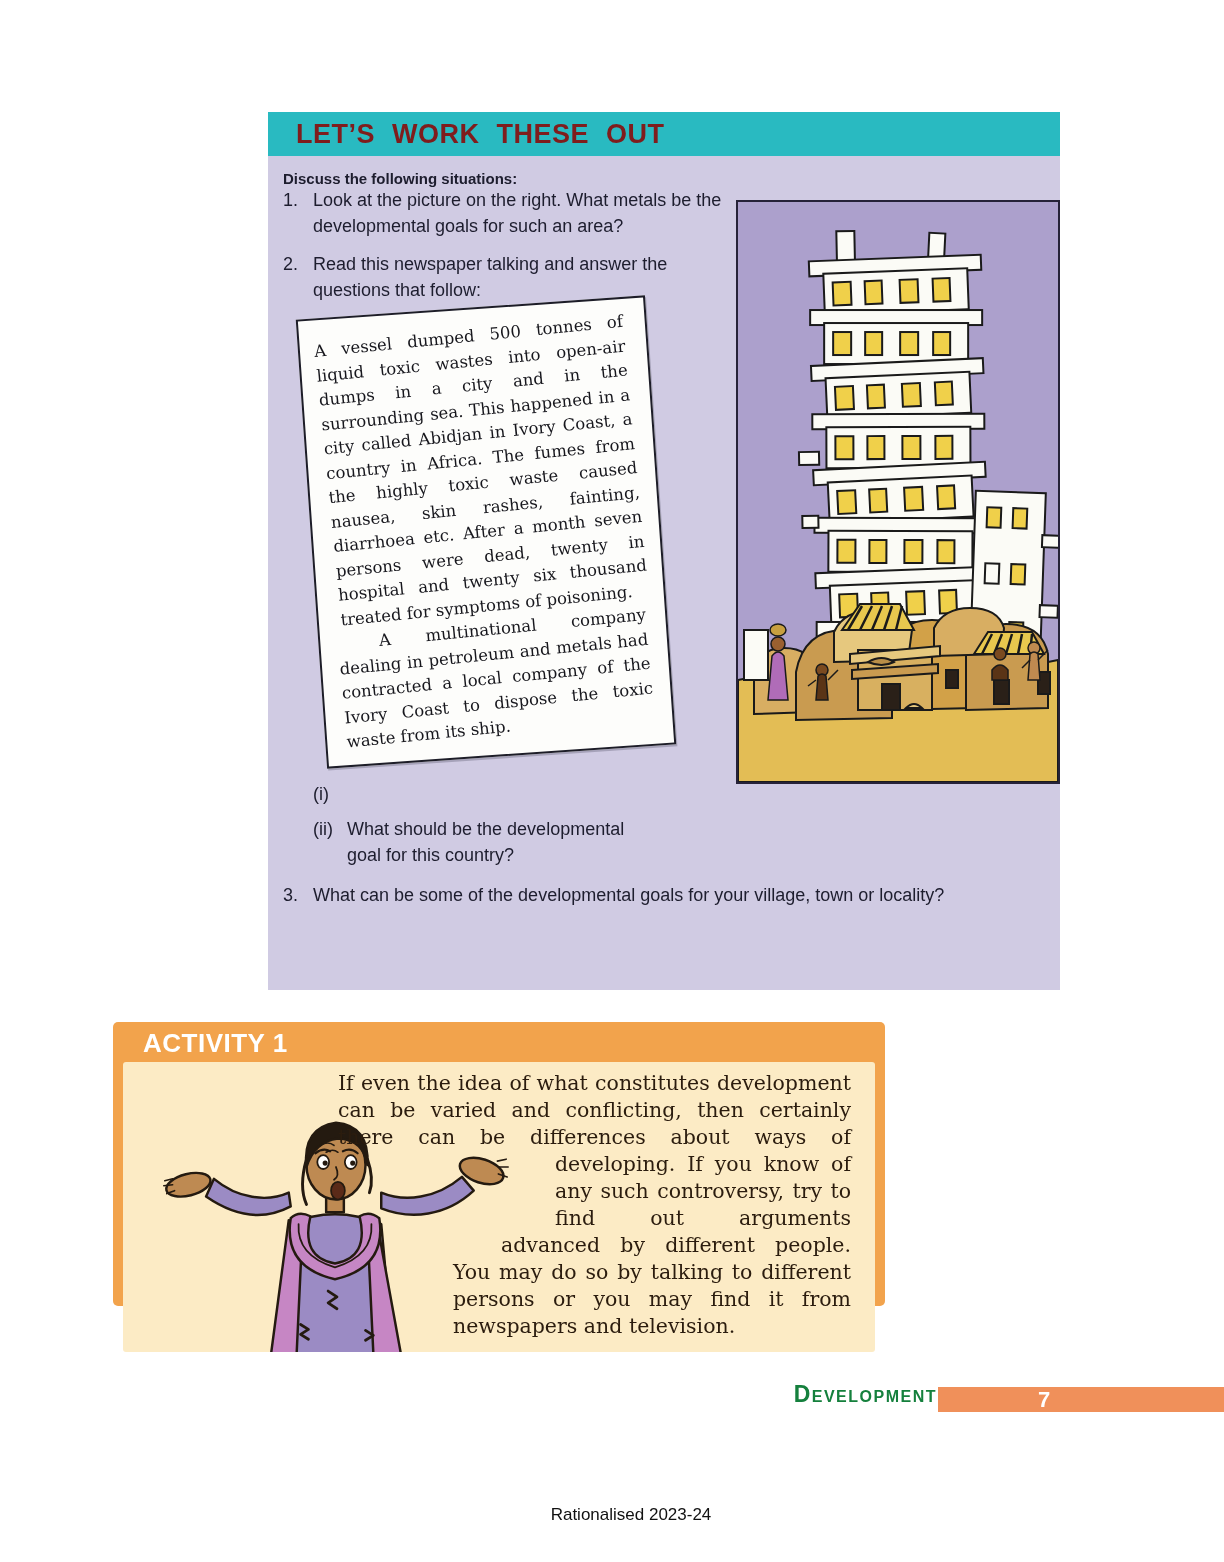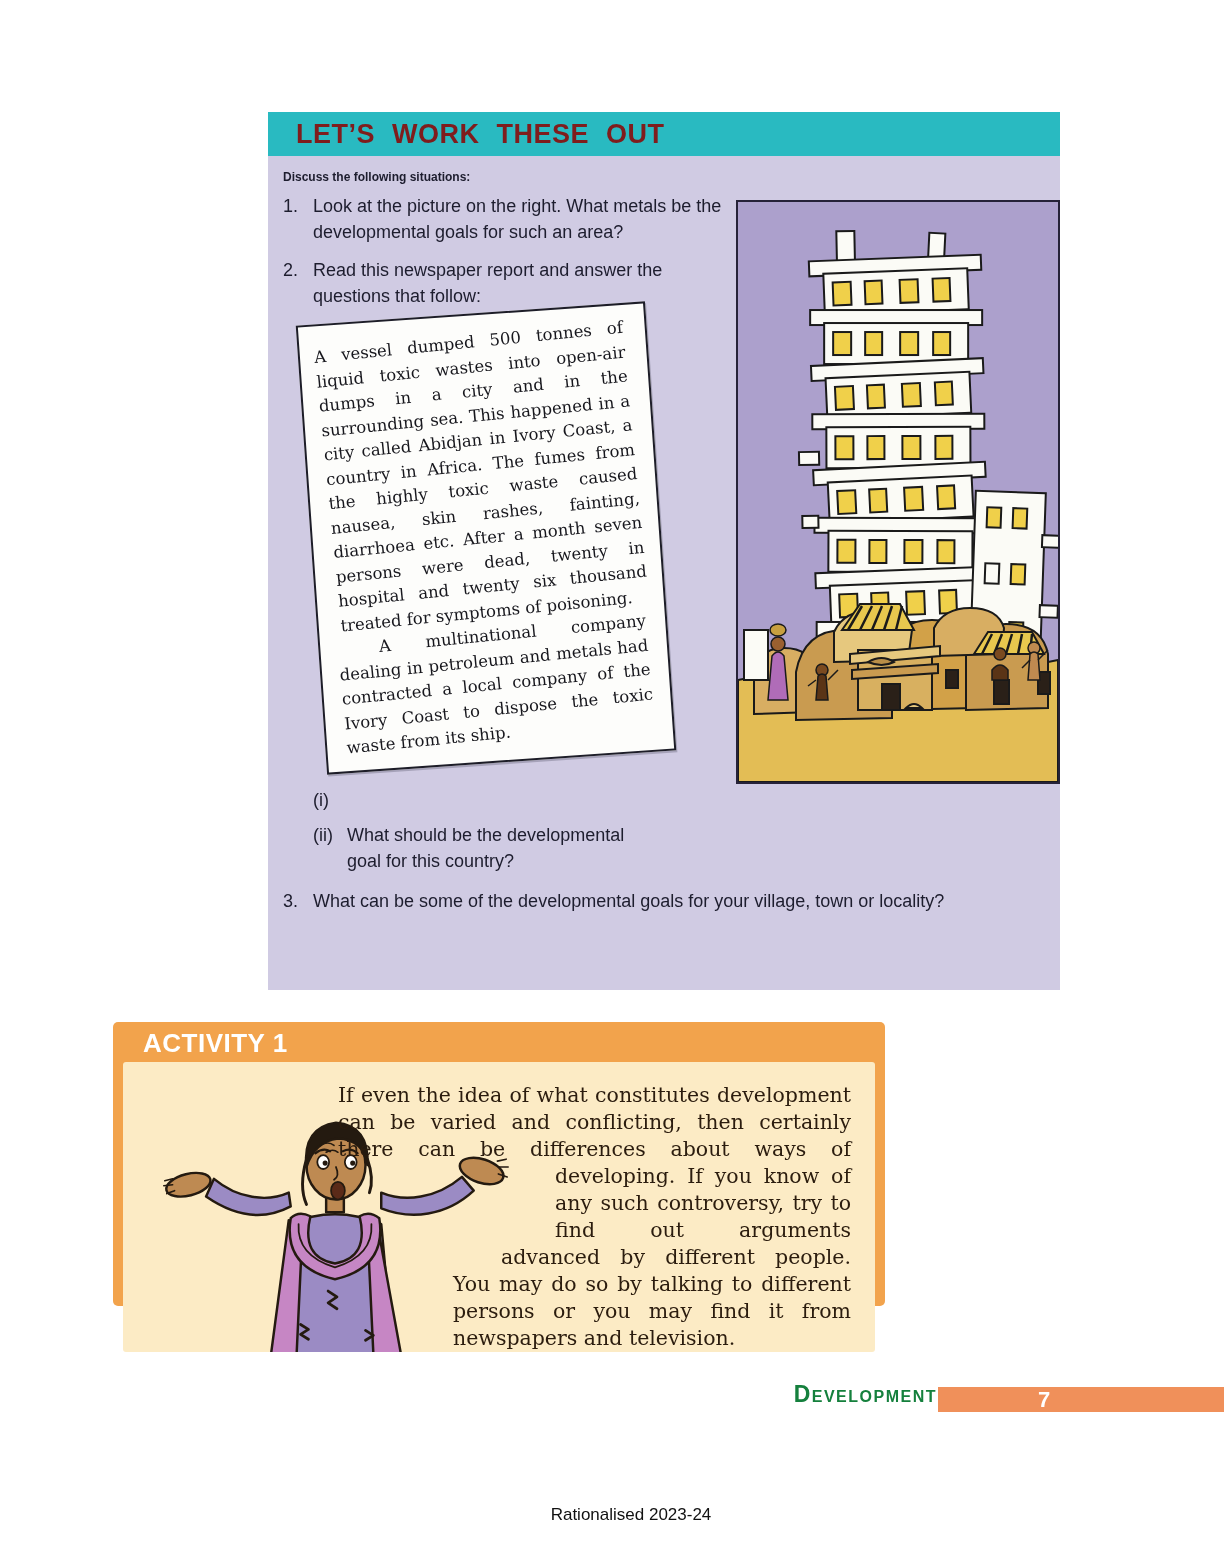--- a/index.html
+++ b/index.html
@@ -14,21 +14,21 @@
   .ws-header {
     background:#29bac1; height:44px; line-height:44px;
     padding-left:28px; color:#7f1d1d; font-weight:bold;
     font-size:27px; letter-spacing:0.5px; word-spacing:9px;
   }
   .ws-body {
     position:relative; background:#d0cbe3; height:834px;
     padding:14px 18px 0 15px; overflow:hidden;
   }
   .ws-left { width:452px; }
-  .ws-intro { font-weight:bold; font-size:12px; margin-bottom:9px; }
+  .ws-intro { font-weight:bold; font-size:15px; margin-bottom:0; }
   .ws-item { display:flex; margin-bottom:12px; font-size:18px; line-height:26px; }
   .ws-item .num { width:30px; flex:none; }
   .ws-item .itext { width:412px; }
   .ws-item2 { margin-bottom:4px; }
 
   .clipping {
     width:350px; margin-left:28px; margin-top:2px;
     background:#fdfdfb; border:2.5px solid #1d1d28;
     padding:15px 18px 14px 18px; transform:rotate(-4deg);
     box-shadow:1px 2px 0 rgba(40,40,60,.25);
@@ -59,21 +59,21 @@
   }
   .act-header {
     height:40px; line-height:42px; padding-left:30px;
     color:#ffffff; font-weight:bold; font-size:26px; letter-spacing:0.5px;
   }
   .act-inner {
     position:relative; margin:0 10px 10px 10px; height:290px;
     background:#fcebc5; border-radius:3px; overflow:hidden;
   }
   .act-figure { position:absolute; left:6px; top:46px; width:412px; height:246px; }
-  .act-parawrap { position:relative; padding:8px 24px 0 0;margin-top:12px; }
+  .act-parawrap { position:relative; padding:8px 24px 0 0; }
   .f { float:left; }
   .f1 { width:215px; height:104px; }
   .f2 { width:432px; height:54px; clear:left; }
   .f3 { width:378px; height:27px; clear:left; }
   .f4 { width:330px; height:90px; clear:left; }
   .act-text {
     font-family:"DejaVu Serif", serif; font-size:20.5px; line-height:27px;
     text-align:justify; color:#2b1c0e;
   }
 
@@ -205,21 +205,21 @@
     <div class="ws-left">
       <p class="ws-intro">Discuss the following situations:</p>
 
       <div class="ws-item">
         <span class="num">1.</span>
         <span class="itext">Look at the picture on the right. What metals be the developmental goals for such an area?</span>
       </div>
 
       <div class="ws-item ws-item2">
         <span class="num">2.</span>
-        <span class="itext">Read this newspaper report and answer the questions that follow:</span>
+        <span class="itext">Read this newspaper talking and answer the questions that follow:</span>
       </div>
 
       <div class="clipping">
         <p class="p1">A vessel dumped 500 tonnes of liquid toxic wastes into open-air dumps in a city and in the surrounding sea. This happened in a city called Abidjan in Ivory Coast, a country in Africa. The fumes from the highly toxic waste caused nausea, skin rashes, fainting, diarrhoea etc. After a month seven persons were dead, twenty in hospital and twenty six thousand treated for symptoms of poisoning.</p>
         <p class="p2">A multinational company dealing in petroleum and metals had contracted a local company of the Ivory Coast to dispose the toxic waste from its ship.</p>
       </div>
 
       <div class="ws-sub ws-sub-first">
         <span class="num">(i)</span>
       </div>

